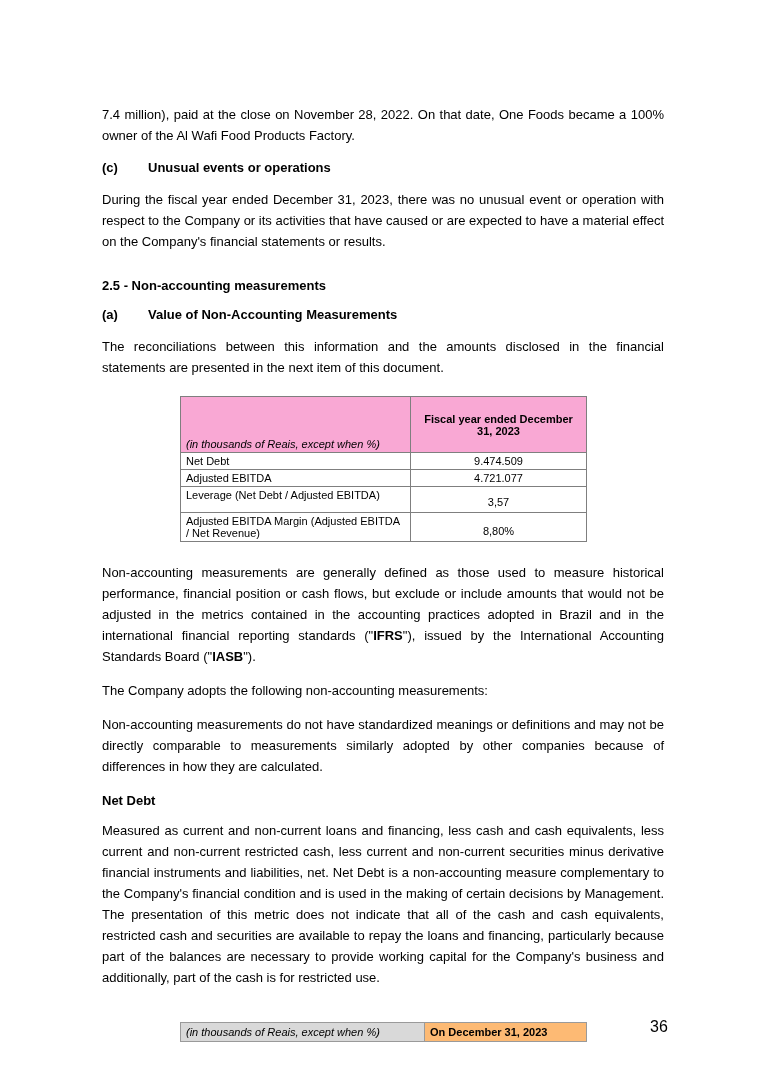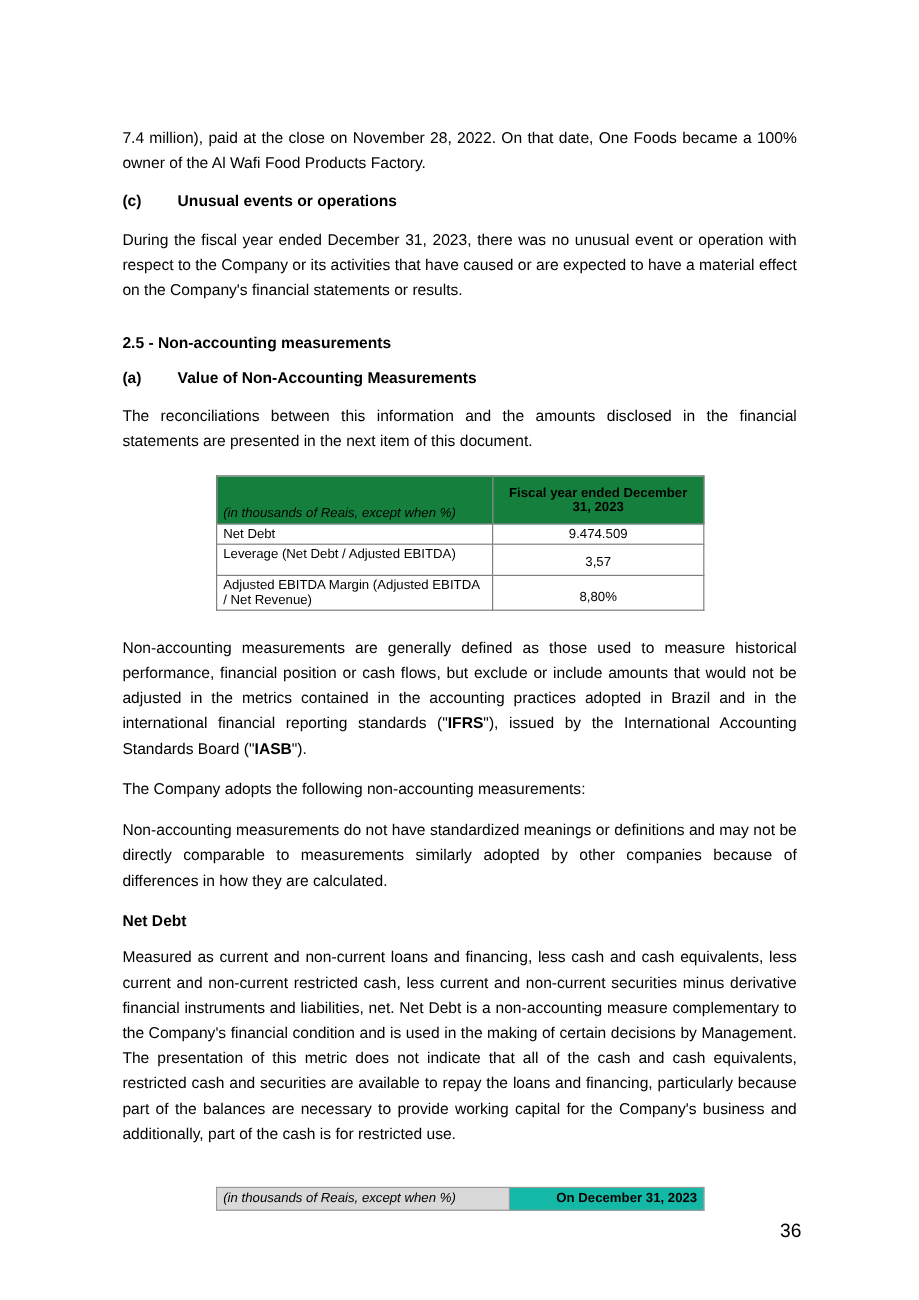--- a/index.html
+++ b/index.html
@@ -47,21 +47,21 @@
     border-collapse: collapse;
     margin: 18px 0 20px 78px;
     width: 406px;
     font-size: 11px;
     table-layout: fixed;
   }
   table.fin-table th, table.fin-table td {
     border: 1px solid #7f7f7f;
     padding: 2px 5px;
   }
-  table.fin-table th { background: #15803d; height: 40px; }
+  table.fin-table th { background: #f9a8d4; height: 56px; }
   table.fin-table th.th-left {
     width: 230px;
     font-style: italic;
     font-weight: normal;
     text-align: left;
     vertical-align: bottom;
   }
   table.fin-table th.th-right {
     width: 176px;
     font-weight: bold;
@@ -87,23 +87,23 @@
     height: 19px;
   }
   table.strip-table td.t2-left {
     width: 244px;
     background: #d9d9d9;
     font-style: italic;
     text-align: left;
   }
   table.strip-table td.t2-right {
     width: 162px;
-    background: #14b8a6;
+    background: #fdba74;
     font-weight: bold;
-    text-align: right;
+    text-align: left;
   }
   .page-number {
     position: absolute;
     left: 650px;
     top: 1018px;
     font-size: 16px;
   }
 </style>
 </head>
 <body>
@@ -133,20 +133,24 @@
       <tr>
         <th class="th-left">(in thousands of Reais, except when %)</th>
         <th class="th-right">Fiscal year ended December 31, 2023</th>
       </tr>
     </thead>
     <tbody>
       <tr>
         <td class="lbl">Net Debt</td>
         <td class="val">9.474.509</td>
       </tr>
+      <tr>
+        <td class="lbl">Adjusted EBITDA</td>
+        <td class="val">4.721.077</td>
+      </tr>
       <tr class="tall">
         <td class="lbl">Leverage (Net Debt / Adjusted EBITDA)</td>
         <td class="val">3,57</td>
       </tr>
       <tr class="taller">
         <td class="lbl">Adjusted EBITDA Margin (Adjusted EBITDA / Net Revenue)</td>
         <td class="val">8,80%</td>
       </tr>
     </tbody>
   </table>

